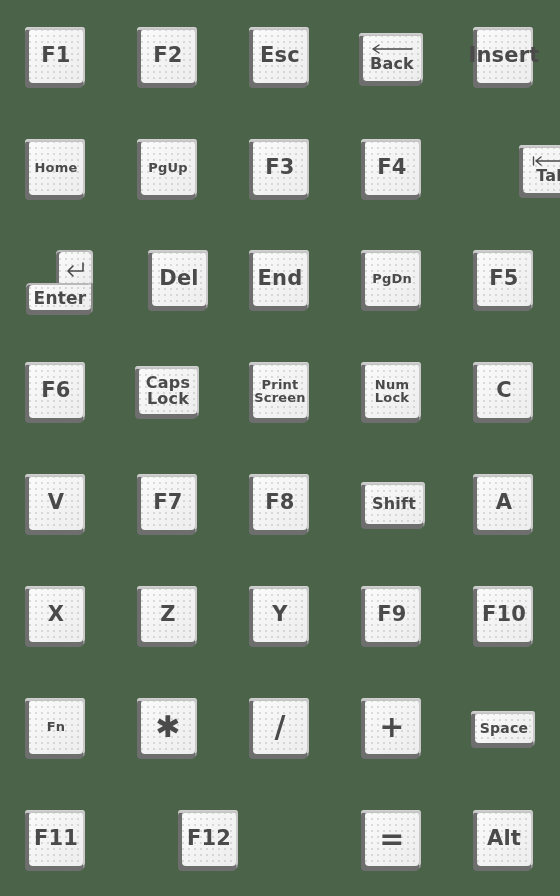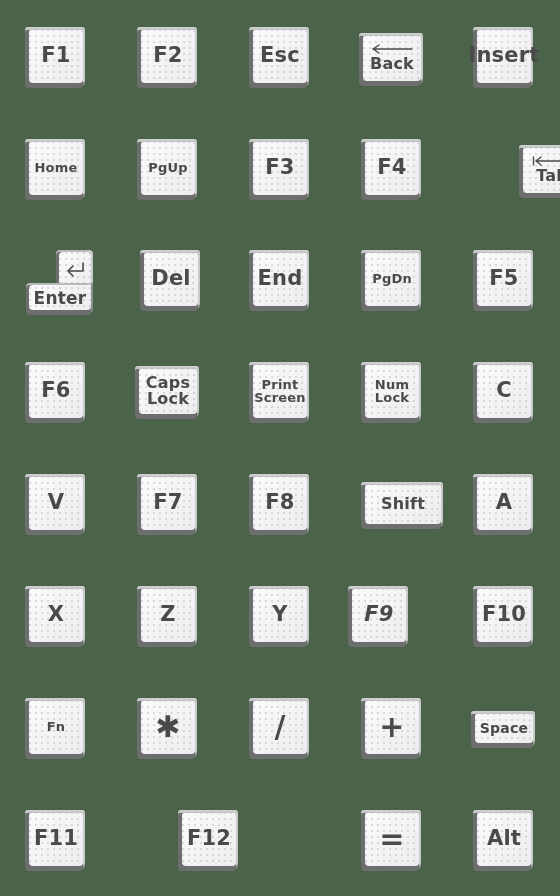--- a/index.html
+++ b/index.html
@@ -84,21 +84,21 @@
 
   .size-two      { width: 54px; height: 54px; }
   .size-two .key-label { font-size: 13px; }
 
   .size-twowide  { width: 58px; height: 46px; }
   .size-twowide .key-label { font-size: 16px; }
 
   .size-space    { width: 58px; height: 30px; }
   .size-space .key-label { font-size: 14px; }
 
-  .size-shift    { width: 76px; height: 40px; }
+  .size-shift    { width: 58px; height: 40px; }
   .size-shift .key-label { font-size: 16px; }
 
   
   .arrow-row {
     display: block;
     width: 40px;
     height: 12px;
     margin-bottom: 1px;
   }
   .arrow-row svg { display: block; }
@@ -222,21 +222,21 @@
         <div class="enter-top">
           <svg width="22" height="16" viewBox="0 0 22 16">
             <path d="M19 2 L19 10 L4 10 M4 10 L9 5 M4 10 L9 15" stroke="#4a4a4a" stroke-width="1.6" fill="none" stroke-linecap="round" stroke-linejoin="round"></path>
           </svg>
         </div>
         <div class="enter-bottom">
           <span class="key-label">Enter</span>
         </div>
       </div>
     </div>
-    <div class="key-cell" style="left: 144px; top: 252px;">
+    <div class="key-cell" style="left: 152px; top: 252px;">
       <div class="key size-std">
         <span class="key-label">Del</span>
       </div>
     </div>
     <div class="key-cell" style="left: 253px; top: 252px;">
       <div class="key size-std">
         <span class="key-label">End</span>
       </div>
     </div>
     <div class="key-cell" style="left: 365px; top: 252px;">
@@ -310,21 +310,21 @@
     <div class="key-cell" style="left: 141px; top: 588px;">
       <div class="key size-std">
         <span class="key-label">Z</span>
       </div>
     </div>
     <div class="key-cell" style="left: 253px; top: 588px;">
       <div class="key size-std">
         <span class="key-label">Y</span>
       </div>
     </div>
-    <div class="key-cell" style="left: 352px; top: 588px; font-style: italic;">
+    <div class="key-cell" style="left: 365px; top: 588px;">
       <div class="key size-std">
         <span class="key-label">F9</span>
       </div>
     </div>
     <div class="key-cell" style="left: 477px; top: 588px;">
       <div class="key size-std">
         <span class="key-label">F10</span>
       </div>
     </div>
     <div class="key-cell" style="left: 29px; top: 700px;">

